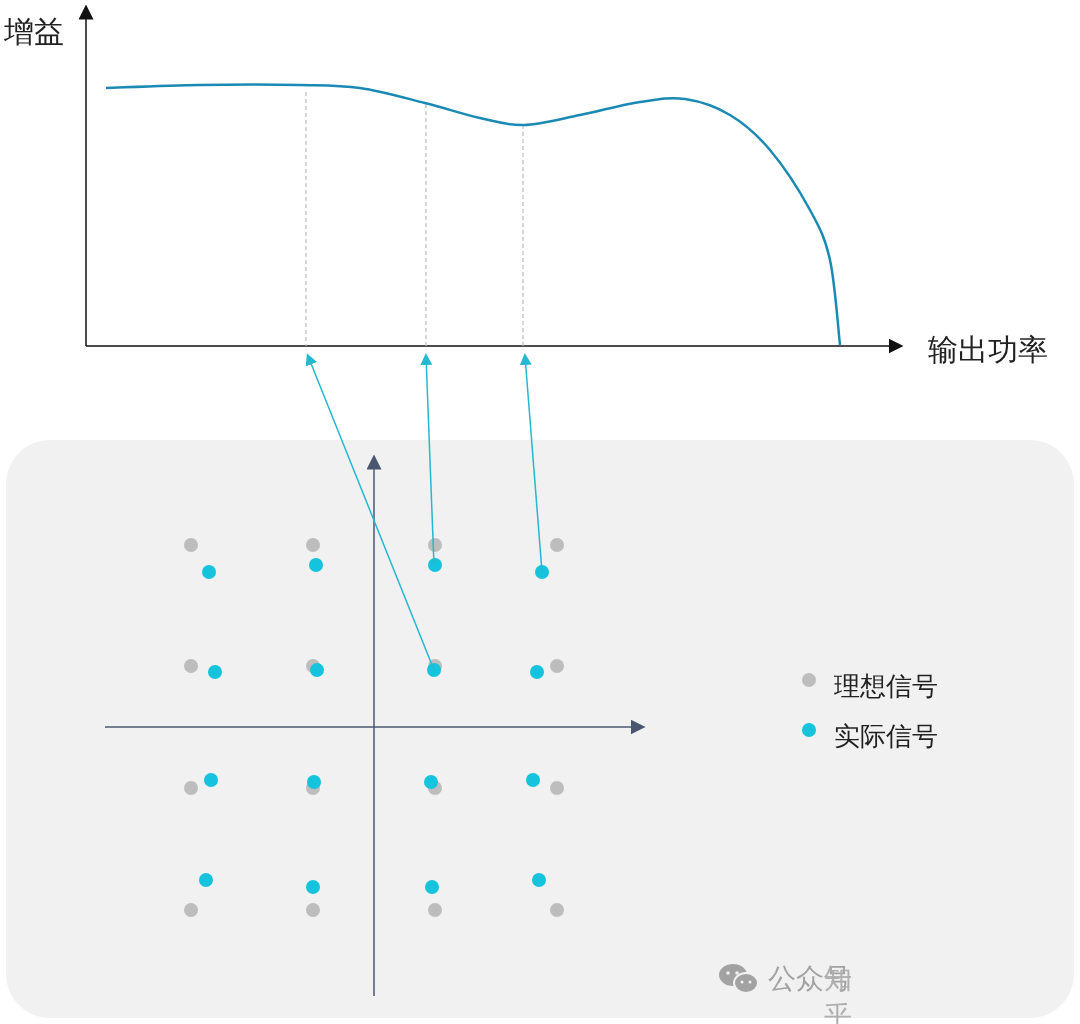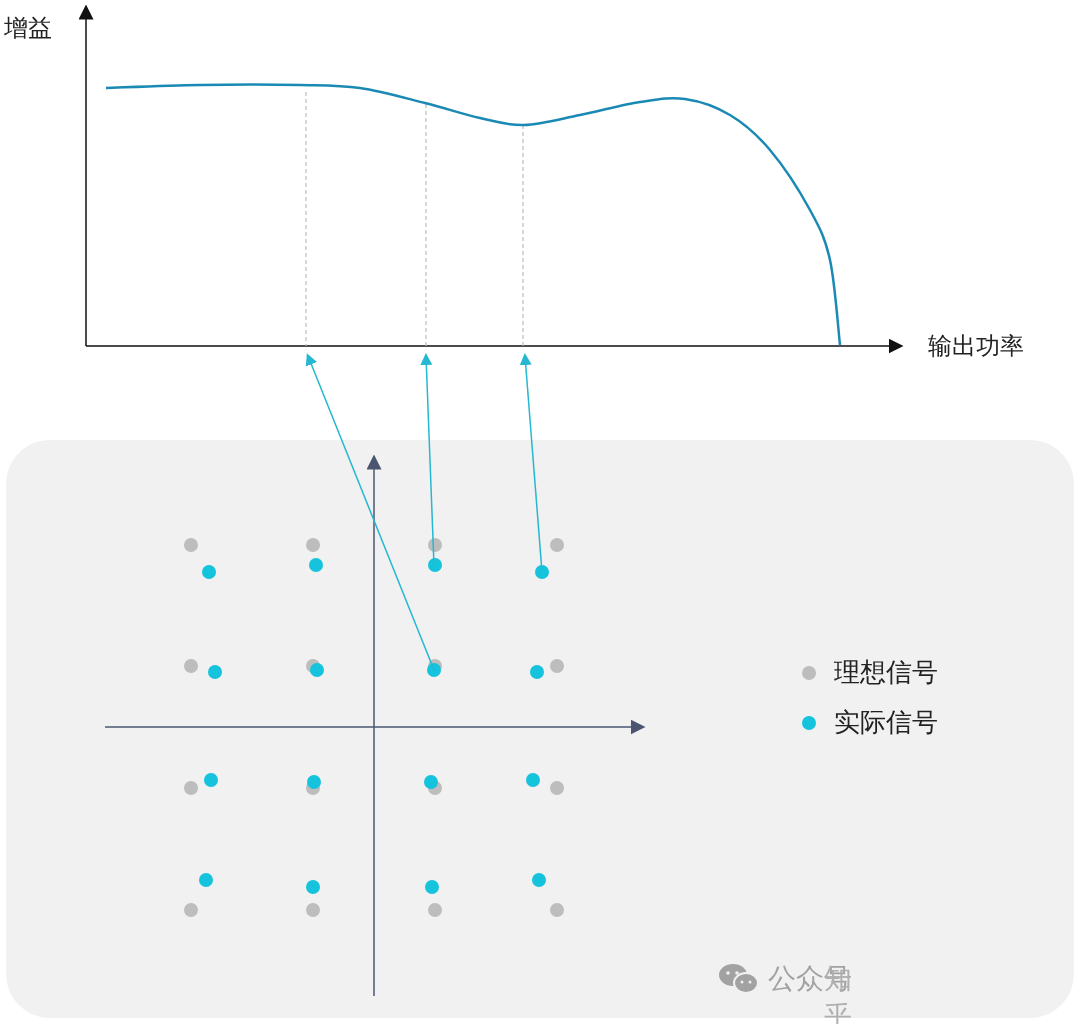--- a/index.html
+++ b/index.html
@@ -1,22 +1,22 @@
 <!DOCTYPE html>
 <html><head>
   <meta charset="utf-8">
   <style>
     html, body { margin: 0; padding: 0; background: #ffffff; }
     body { width: 1080px; height: 1024px; position: relative; overflow: hidden;
            font-family: "DejaVu Sans", "Liberation Sans", sans-serif; }
     #stage { position: absolute; left: 0; top: 0; }
-    .label { position: absolute; color: #222; font-size: 24px; white-space: nowrap; }
+    .label { position: absolute; color: #222; font-size: 30px; white-space: nowrap; }
     .legend-item { position: absolute; display: flex; align-items: center; gap: 18px; }
     .legend-dot { width: 14px; height: 14px; border-radius: 50%; }
-    .legend-text { font-size: 26px; color: #222; }
+    .legend-text { font-size: 26px; color: #222; margin-top: 14px; }
     .watermark { position: absolute; left: 718px; top: 960px; display: flex; align-items: center;
                  gap: 8px; color: #9a9a9a; font-size: 28px; opacity: 0.9; }
     .watermark .wm2 { position: absolute; left: 106px; top: 0; color: #a8a8a8; }
   </style>
 </head>
 <body>
 
 <svg id="stage" width="1080" height="1024" viewBox="0 0 1080 1024">
   <defs>
     <marker id="arrBlack" markerWidth="10" markerHeight="10" refX="5" refY="5" orient="auto">

